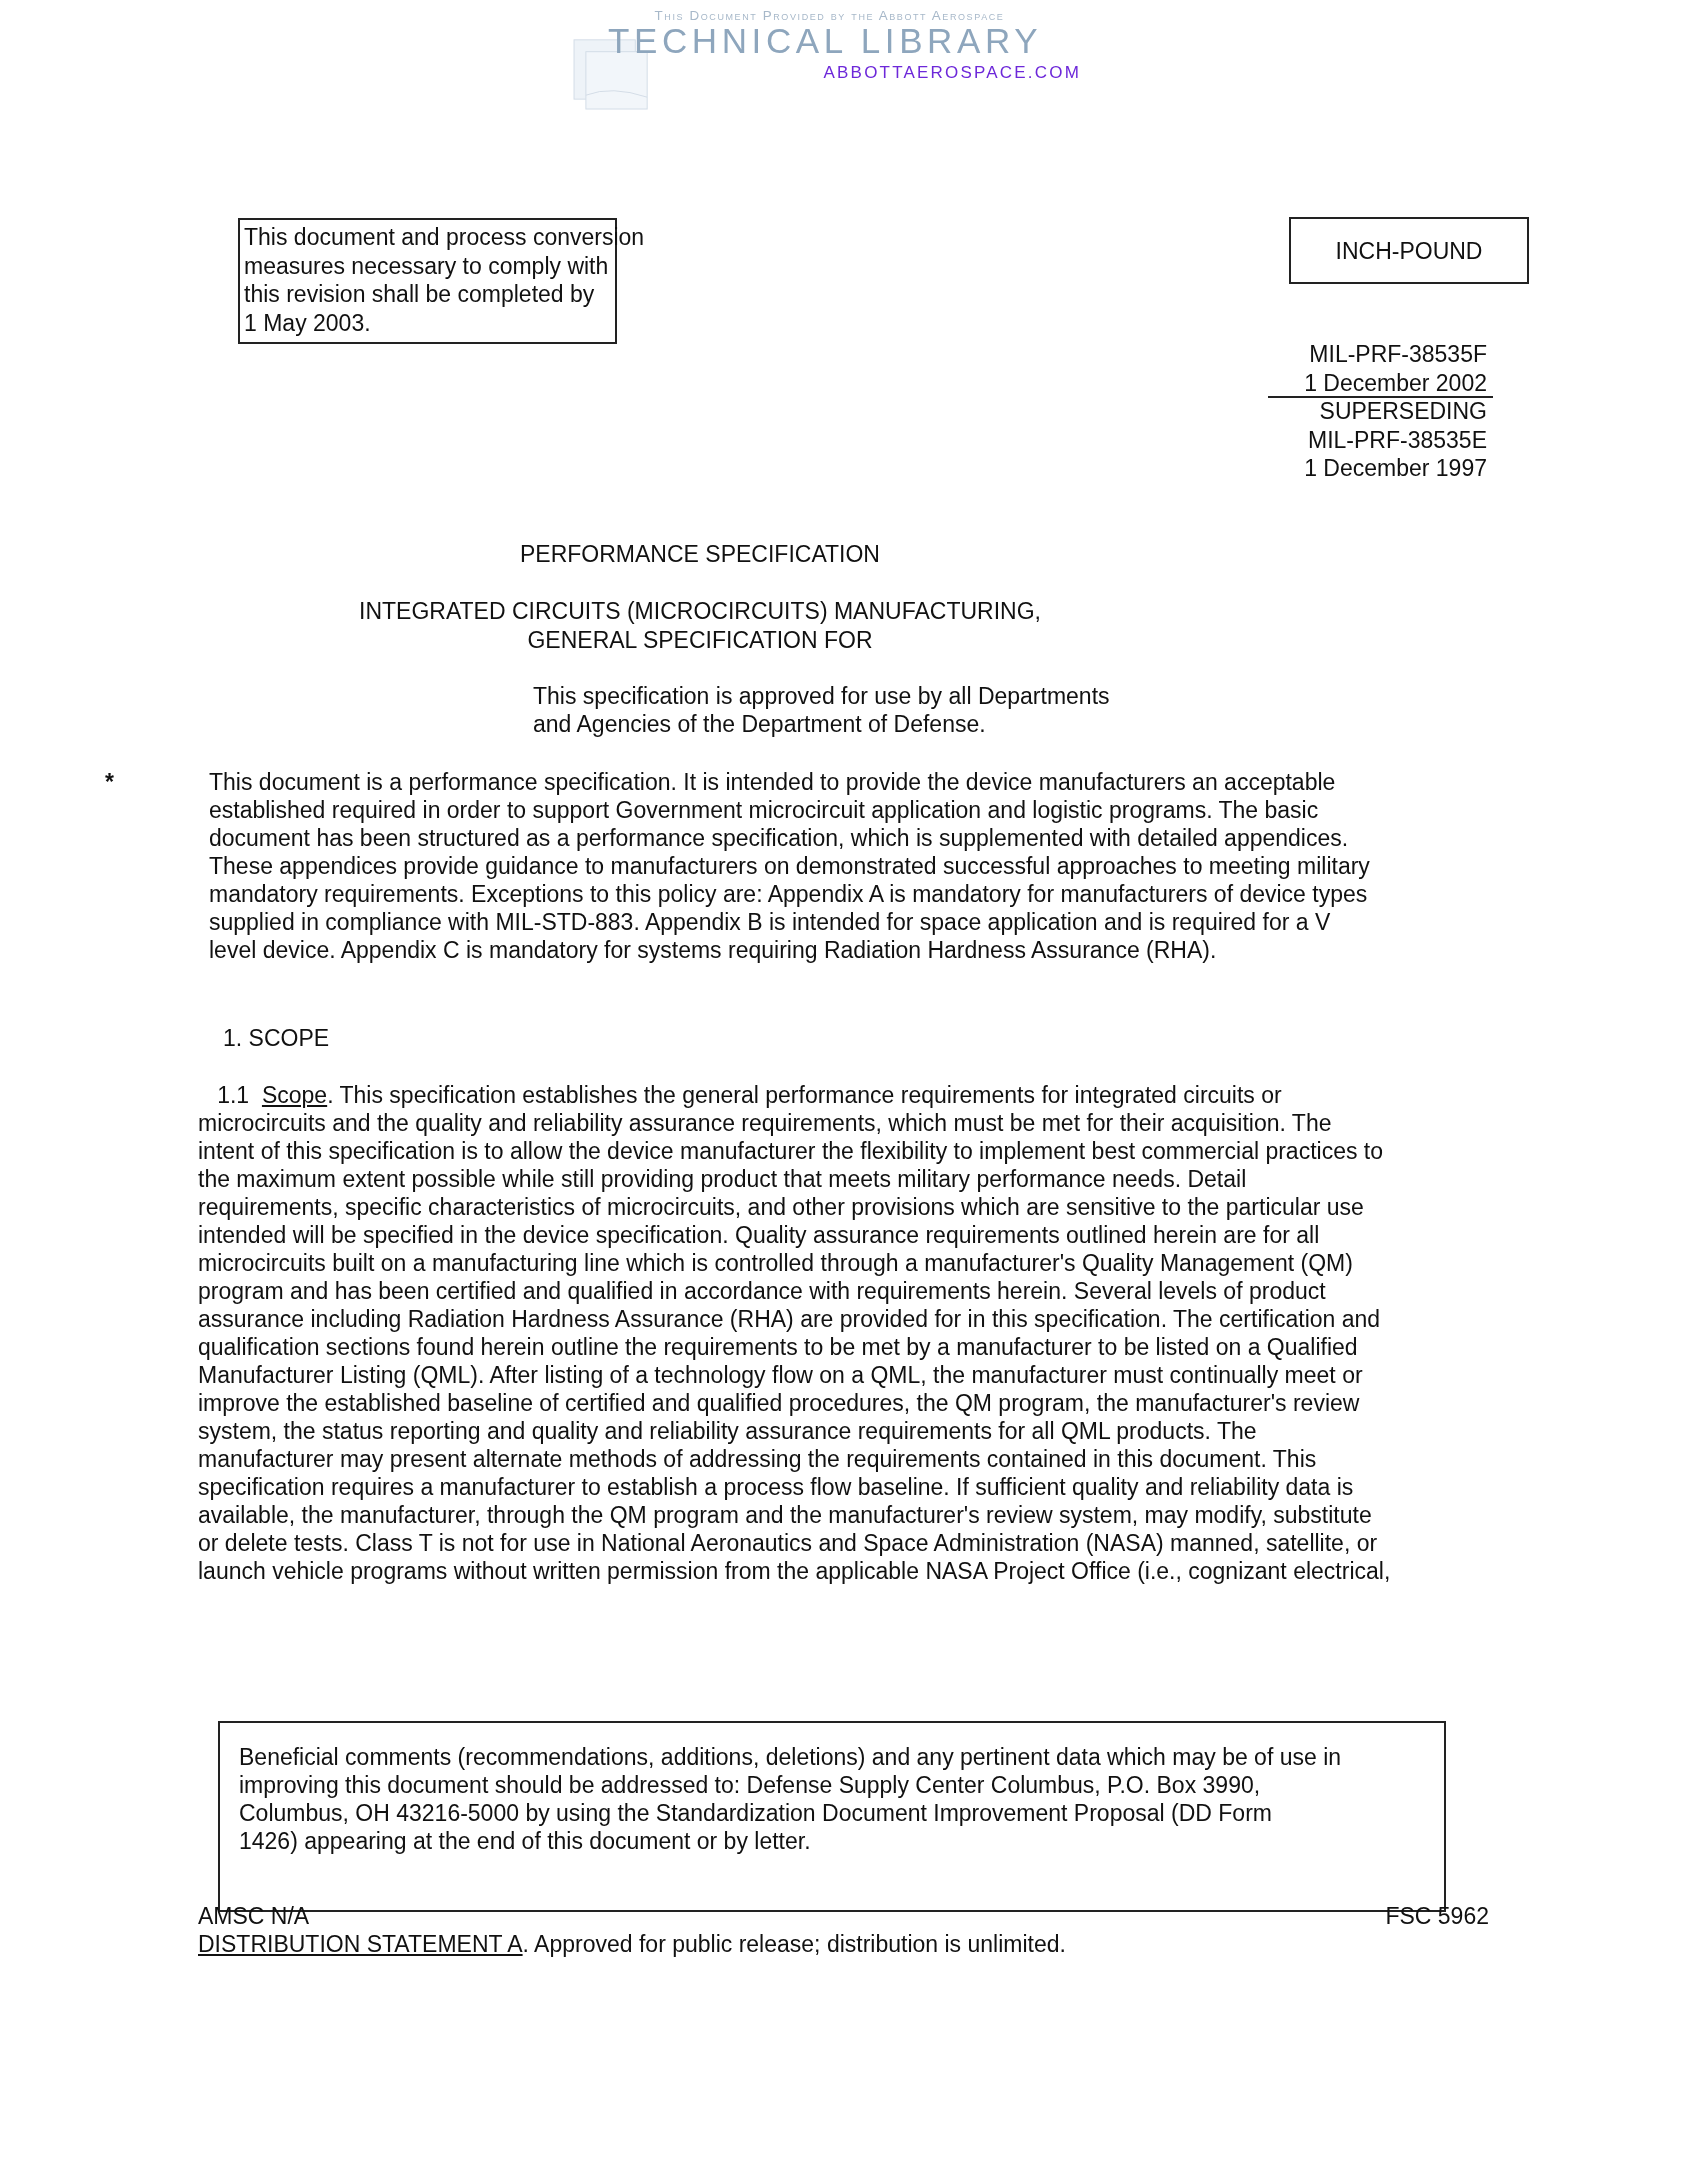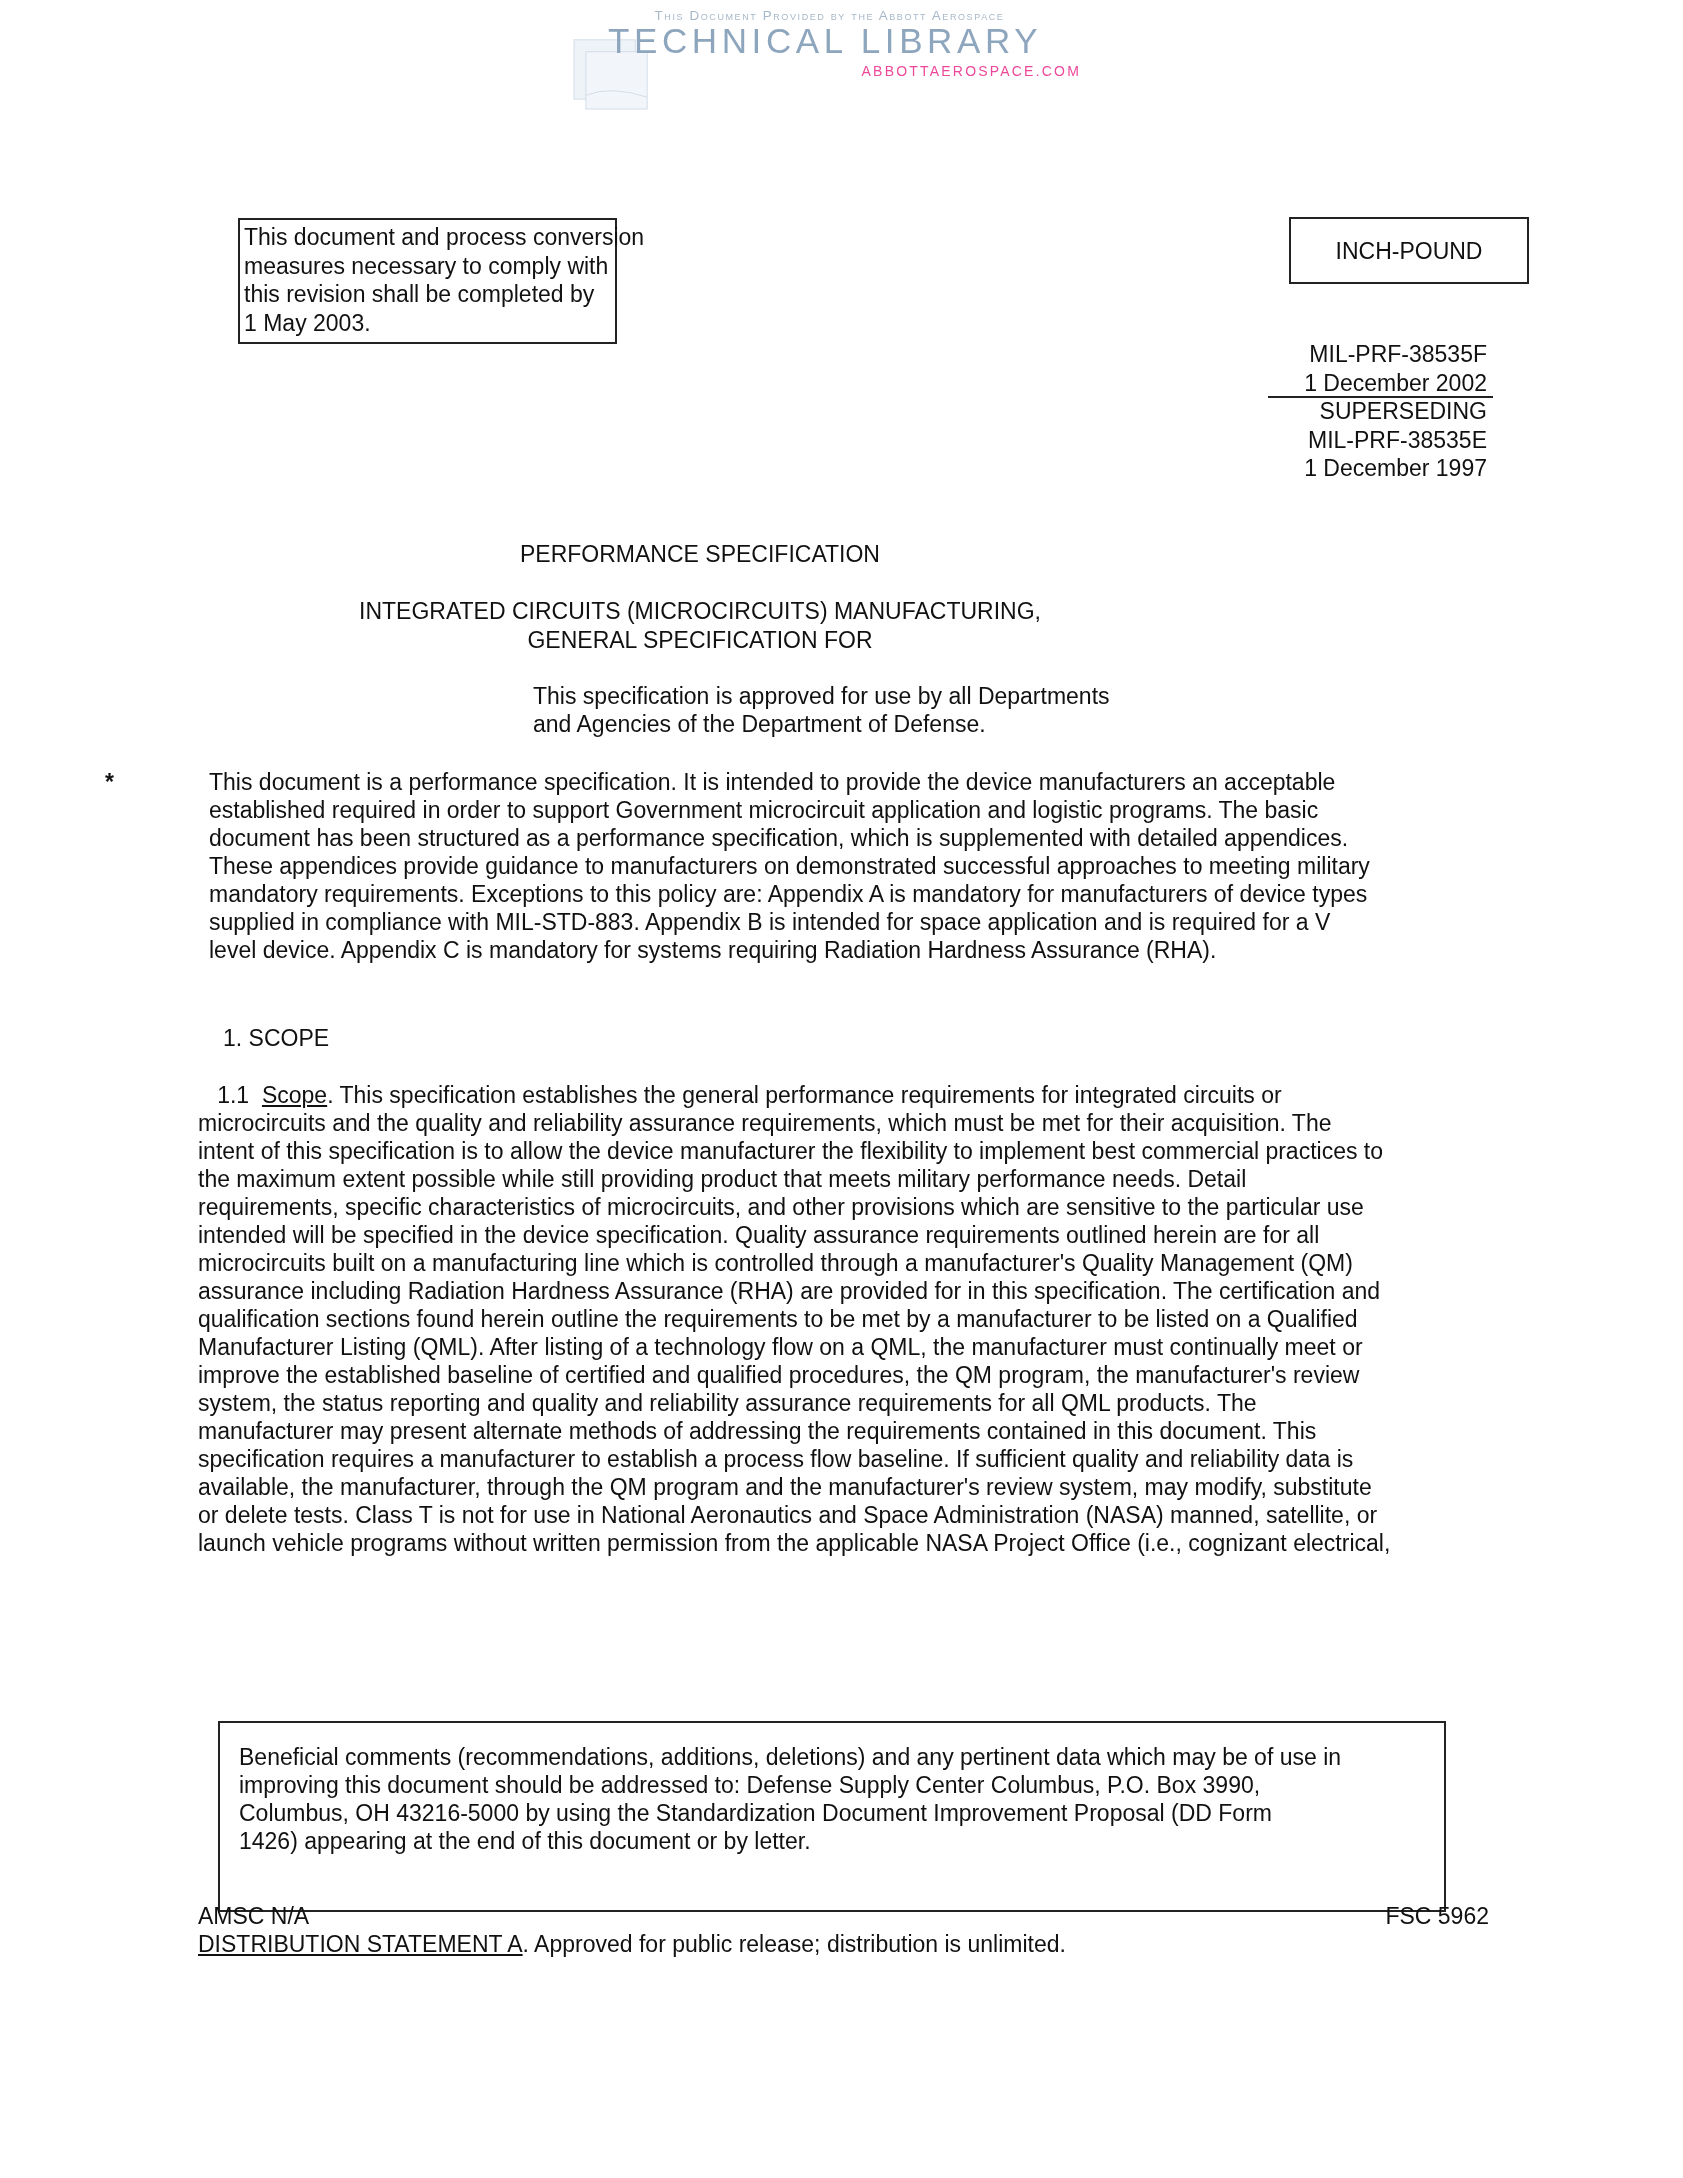--- a/index.html
+++ b/index.html
@@ -8,22 +8,22 @@
   .abs { position: absolute; }
   .t { font-size: 23px; line-height: 28px; white-space: nowrap; }
 
   
   #watermark { left: 572px; top: 4px; width: 515px; height: 109px; }
   #wm-pages { position: absolute; left: 0; top: 22px; width: 94px; height: 85px; }
   #wm-line1 { position: absolute; left: 0; top: 4px; width: 515px; text-align: center;
               font-size: 13.4px; letter-spacing: 1.6px; color: #a7b8c9; font-variant: small-caps; white-space: nowrap;}
   #wm-line2 { position: absolute; left: 36px; top: 18px; font-size: 35px; letter-spacing: 4.6px;
               color: #8ea6bd; white-space: nowrap; line-height: 38px; }
-  #wm-line3 { position: absolute; right: 6px; top: 59px; font-size: 14px; letter-spacing: 2.2px;
-              color: #ec4899; white-space: nowrap; }
+  #wm-line3 { position: absolute; right: 6px; top: 59px; font-size: 17px; letter-spacing: 2.2px;
+              color: #6d28d9; white-space: nowrap; }
 
   .box { border: 2px solid #222; box-sizing: border-box; }
   #notice-box { left: 238px; top: 218px; width: 379px; height: 126px; padding: 3px 4px; }
   #notice-box .t { line-height: 28.5px; }
   #unit-box { left: 1289px; top: 217px; width: 240px; height: 67px; display: flex;
               align-items: center; justify-content: center; }
 
   #doc-id { right: 196px; top: 340px; text-align: right; }
   #doc-id div { line-height: 28.5px; }
   #supersede-rule { left: 1268px; top: 396px; width: 225px; height: 2px; background: #222; }
@@ -104,20 +104,21 @@
 
 <div id="section-heading" class="abs t">1.  SCOPE</div>
 <div id="scope-para" class="abs t">
   <div>&nbsp;&nbsp;&nbsp;<span>1.1</span>&nbsp;&nbsp;<span class="ul">Scope</span><span>.  This specification establishes the general performance requirements for integrated circuits or</span></div>
   <div>microcircuits and the quality and reliability assurance requirements, which must be met for their acquisition.  The</div>
   <div>intent of this specification is to allow the device manufacturer the flexibility to implement best commercial practices to</div>
   <div>the maximum extent possible while still providing product that meets military performance needs.  Detail</div>
   <div>requirements, specific characteristics of microcircuits, and other provisions which are sensitive to the particular use</div>
   <div>intended will be specified in the device specification.  Quality assurance requirements outlined herein are for all</div>
   <div>microcircuits built on a manufacturing line which is controlled through a manufacturer's Quality Management (QM)</div>
+  <div>program and has been certified and qualified in accordance with requirements herein.  Several levels of product</div>
   <div>assurance including Radiation Hardness Assurance (RHA) are provided for in this specification.  The certification and</div>
   <div>qualification sections found herein outline the requirements to be met by a manufacturer to be listed on a Qualified</div>
   <div>Manufacturer Listing (QML).  After listing of a technology flow on a QML, the manufacturer must continually meet or</div>
   <div>improve the established baseline of certified and qualified procedures, the QM program, the manufacturer's review</div>
   <div>system, the status reporting and quality and reliability assurance requirements for all QML products.  The</div>
   <div>manufacturer may present alternate methods of addressing the requirements contained in this document.  This</div>
   <div>specification requires a manufacturer to establish a process flow baseline.  If sufficient quality and reliability data is</div>
   <div>available, the manufacturer, through the QM program and the manufacturer's review system, may modify, substitute</div>
   <div>or delete tests.  Class T is not for use in National Aeronautics and Space Administration (NASA) manned, satellite, or</div>
   <div>launch vehicle programs without written permission from the applicable NASA Project Office (i.e., cognizant electrical,</div>

